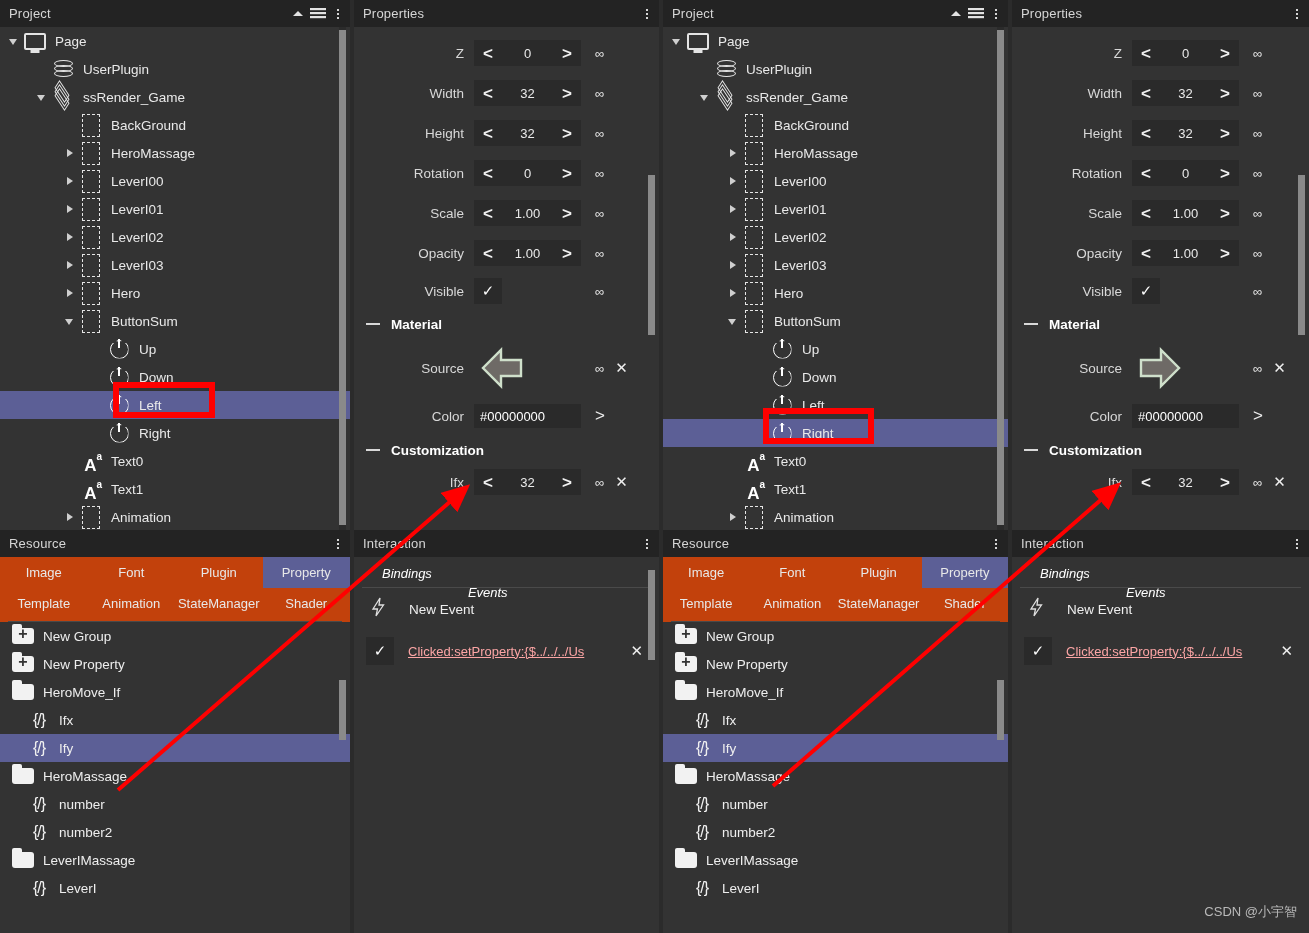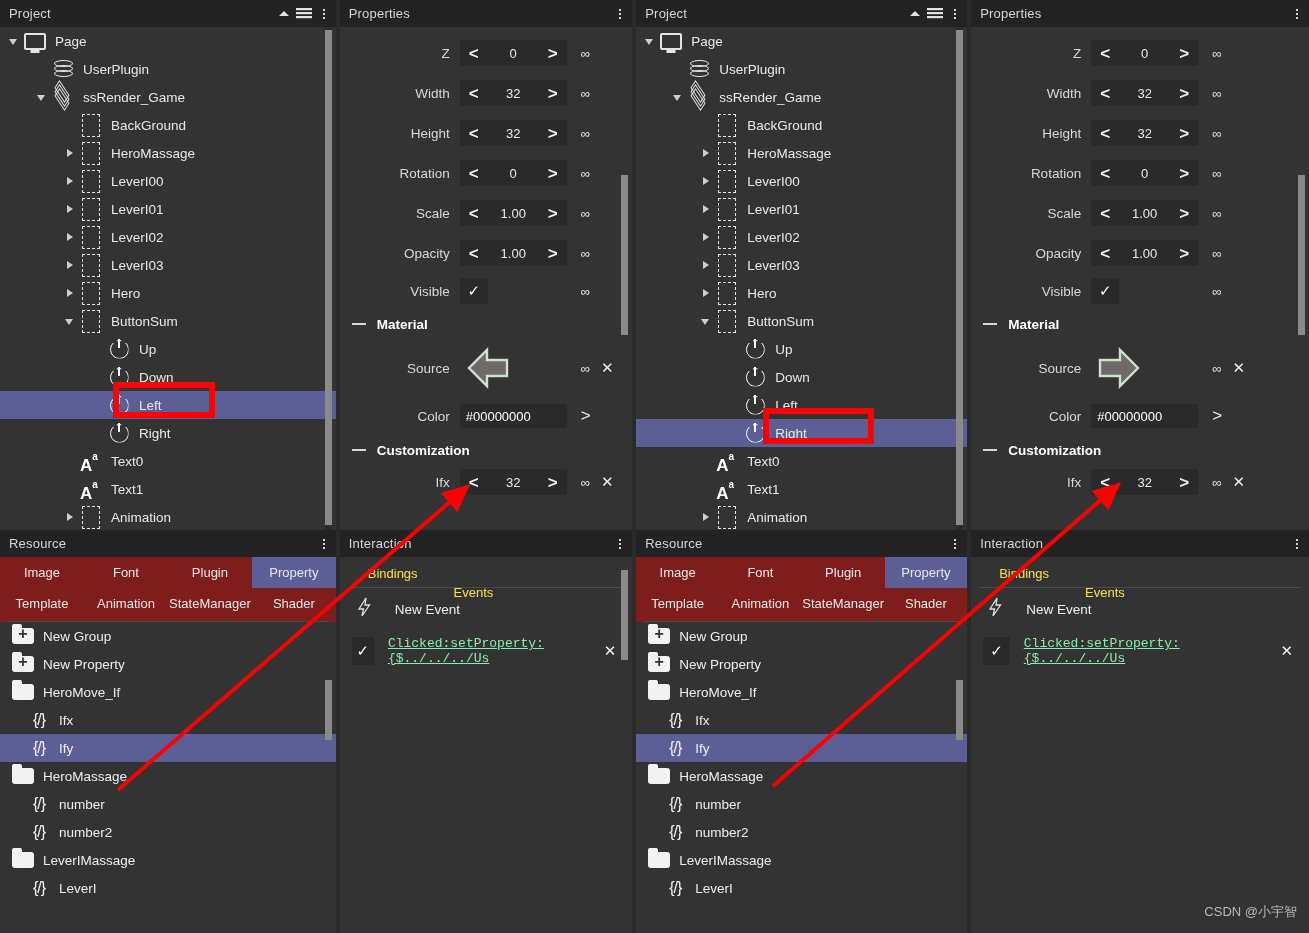--- a/index.html
+++ b/index.html
@@ -21,21 +21,21 @@
   .panel-title { color: #d6d6d6; font-size: 13px; letter-spacing: .2px; }
   .head-spacer { flex: 1 1 auto; }
   .head-icon { display: inline-flex; align-items: center; justify-content: center;
     margin-left: 6px; color: #e2e2e2; }
   .dots3 { width: 12px; height: 16px; display: flex; flex-direction: column;
            align-items: center; justify-content: center; gap: 2px; }
   .dots3 i { display:block; width: 2px; height: 2px; background: #d6d6d6; }
 
   
   .tree { position: relative; background: #333333; flex: 1 1 auto; overflow: hidden; }
-  .trow { position: relative; height: 28px; display: flex; align-items: center; }
+  .trow { position: relative; height: 28px; display: flex; align-items: center; text-align: right; }
   .trow.sel { background: #5c5f96; }
   .twist { width: 12px; height: 12px; margin-right: 2px; flex: 0 0 12px; position: relative; }
   .twist.closed::before {
     content:""; position:absolute; left:3px; top:2px;
     border-left: 6px solid #cfcfcf; border-top: 4px solid transparent; border-bottom: 4px solid transparent;
   }
   .twist.open::before {
     content:""; position:absolute; left:1px; top:4px;
     border-top: 6px solid #cfcfcf; border-left: 4px solid transparent; border-right: 4px solid transparent;
   }
@@ -83,39 +83,39 @@
   .chk { width: 28px; height: 26px; background: #2a2a2a; color:#fff; font-size: 15px;
          display:flex; align-items:center; justify-content:center; }
   .sec { display: flex; align-items: center; height: 30px; }
   .sec .minus { width: 14px; height: 2px; background: #d8d8d8; margin: 0 11px 0 12px; }
   .sec .sect { color: #ffffff; font-size: 13.5px; font-weight: bold; }
   .colorfield { height: 24px; background: #2a2a2a; color:#fff; font-size: 13px;
       display:flex; align-items:center; padding-left: 6px; }
   .srcimg { width: 56px; height: 52px; display:flex; align-items:center; justify-content:center; }
 
   
-  .restabs { background: #7f1d1d; }
+  .restabs { background: #c2410c; }
   .tabrow { display: flex; height: 31px; }
   .tab { flex: 1 1 0; display:flex; align-items:center; justify-content:center;
          color:#e8e8e8; font-size: 13px; }
   .tab.active { background: #5c5f96; }
   .divider { height:1px; background:#4a4a4a; margin: 2px 8px 0 8px; }
   .rrow { height: 28px; display: flex; align-items: center; padding-left: 10px; }
   .rrow.sel { background: #5c5f96; }
   .rlabel { color:#eeeeee; font-size: 13.5px; }
 
   
   .itabs { display:flex; height: 30px; padding-left: 10px; padding-top:2px; }
-  .itab { padding: 0 18px; display:flex; align-items:center; color:#fde047; font-size: 13px; }
+  .itab { padding: 0 18px; display:flex; align-items:center; color:#ffffff; font-size: 13px; font-style: italic; }
   .itab.active { background:#5c5f96;margin-top:33px; }
   .ev-row { height: 42px; display:flex; align-items:center; padding-left: 16px; }
   .ev-label { color:#eeeeee; font-size:13.5px; margin-left: 22px; }
   .ev-chk { width: 28px; height: 28px; background:#2a2a2a; color:#fff; font-size:15px;
             display:flex; align-items:center; justify-content:center; }
-  .ev-link { color:#86efac; font-size:13px; text-decoration: underline; margin-left: 14px; font-family: Liberation Mono, monospace; }
+  .ev-link { color:#fca5a5; font-size:13px; text-decoration: underline; margin-left: 14px; }
 
   
   .vsb { position:absolute; background:#8a8a8a; width: 7px; border-radius: 0; }
   .vtrack { position:absolute; width: 7px; background:#2b2b2b; }
 
   .sep-v { width: 4px; background: #2b2b2b; height: 933px; }
   .watermark { position: absolute; right: 12px; bottom: 12px; color:#b9b9b9; font-size: 13px; }
   .overlay { position:absolute; inset:0; pointer-events:none; }
 </style>
 </head>

